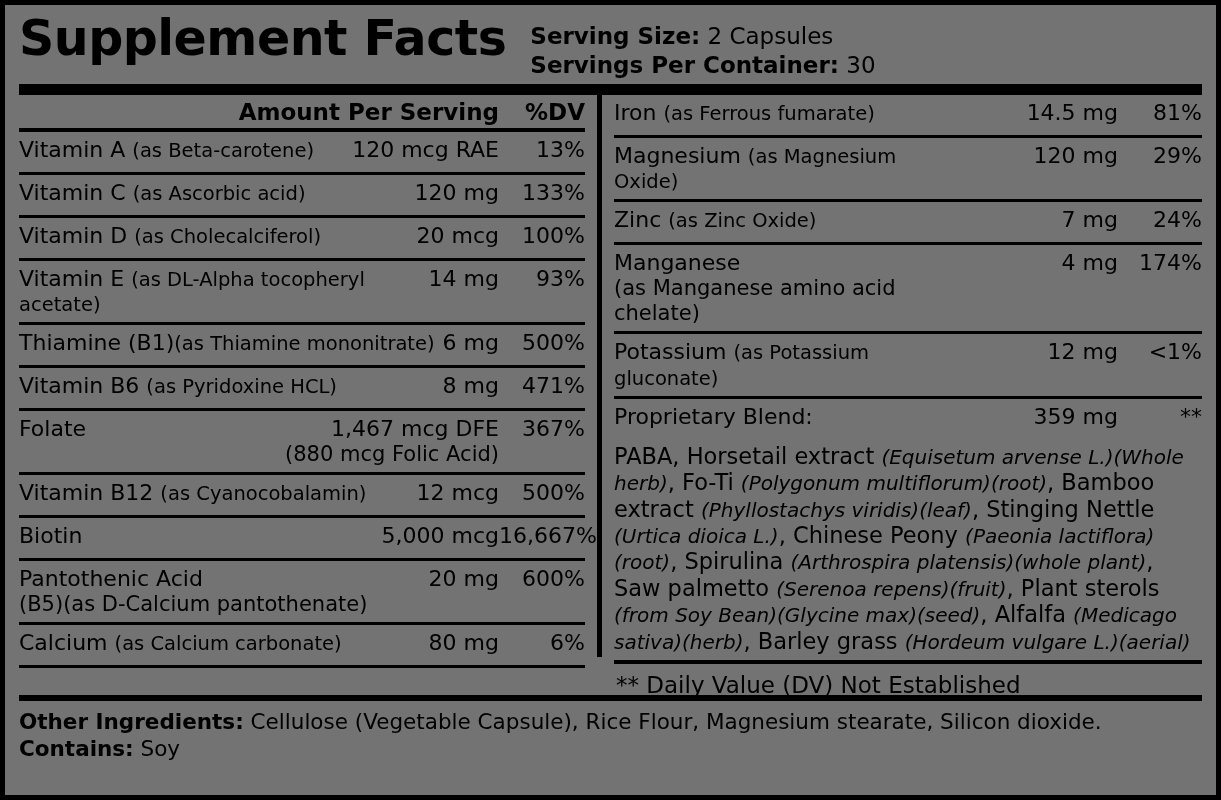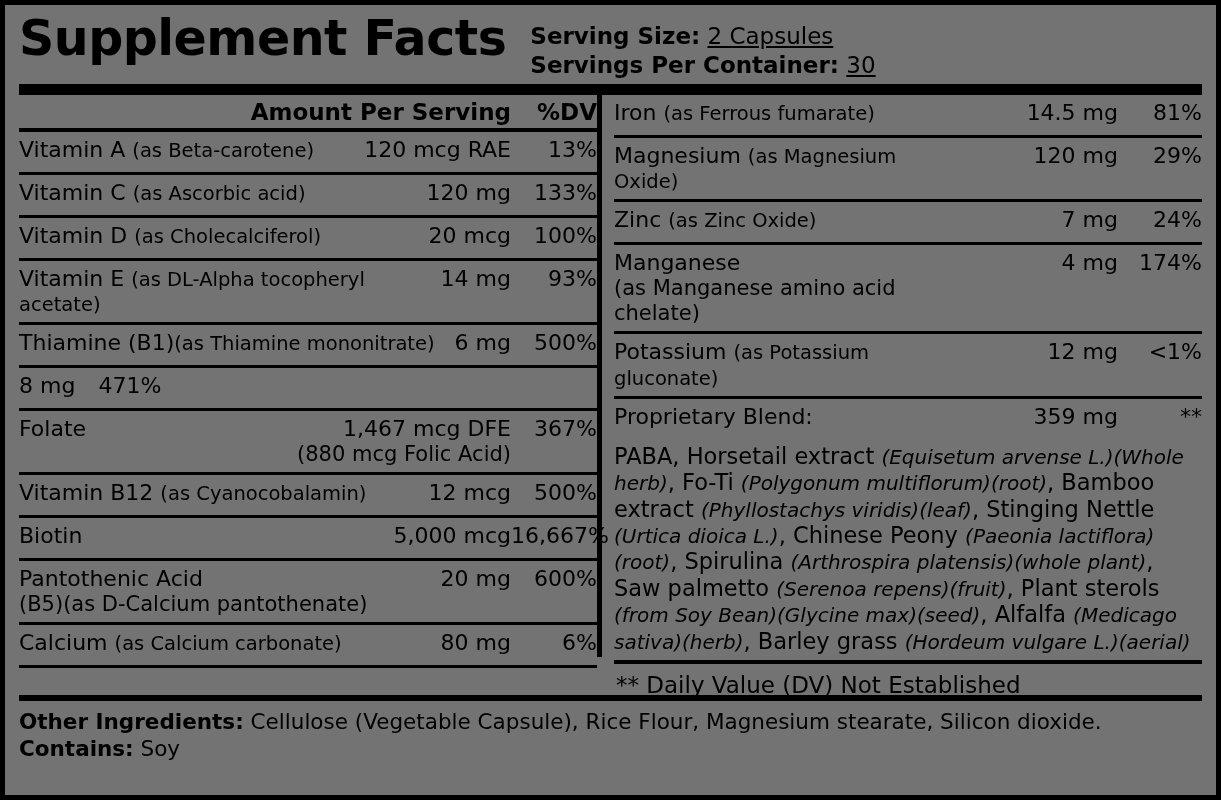--- a/index.html
+++ b/index.html
@@ -38,41 +38,41 @@
   .serving-block {
     margin-left: 24px;
     padding-top: 9px;
     line-height: 1.25;
   }
   .serving-line {
     font-size: 23px;
     white-space: nowrap;
   }
   .serving-line .lbl { font-weight: bold; }
-  .serving-line .val { font-weight: normal; text-decoration: underline; }
+  .serving-line .val { font-weight: normal; }
 
   .rule-thick {
     height: 11px;
     background: #000;
     margin: 4px 14px 0 14px;
   }
 
   
   .body {
     display: flex;
     padding: 0 14px;
     height: 600px;
     box-sizing: border-box;
   }
   .col {
     box-sizing: border-box;
   }
   .col-left {
     width: 578px;
-    padding-right: 0;
+    padding-right: 12px;
   }
   .divider {
     width: 5px;
     background: #000;
     margin: 0 10px 38px 0;
     align-self: stretch;
     margin-top: 0;
   }
   .col-right {
     flex: 1;
@@ -213,20 +213,21 @@
       <div class="hr-thin"></div>
 
       <div class="row">
         <span class="name"><span>Thiamine (B1)</span><span class="it">(as Thiamine mononitrate)</span></span>
         <span class="amt">6 mg</span>
         <span class="dv">500%</span>
       </div>
       <div class="hr-thin"></div>
 
       <div class="row">
+        <span class="name"><span>Vitamin B6 </span><span class="it">(as Pyridoxine HCL)</span></span>
         <span class="amt">8 mg</span>
         <span class="dv">471%</span>
       </div>
       <div class="hr-thin"></div>
 
       <div class="row">
         <span class="name"><span>Folate</span></span>
         <span class="amt">
           <span class="amt-right">1,467 mcg DFE</span>
           <span class="amt-right sub">(880 mcg Folic Acid)</span>

